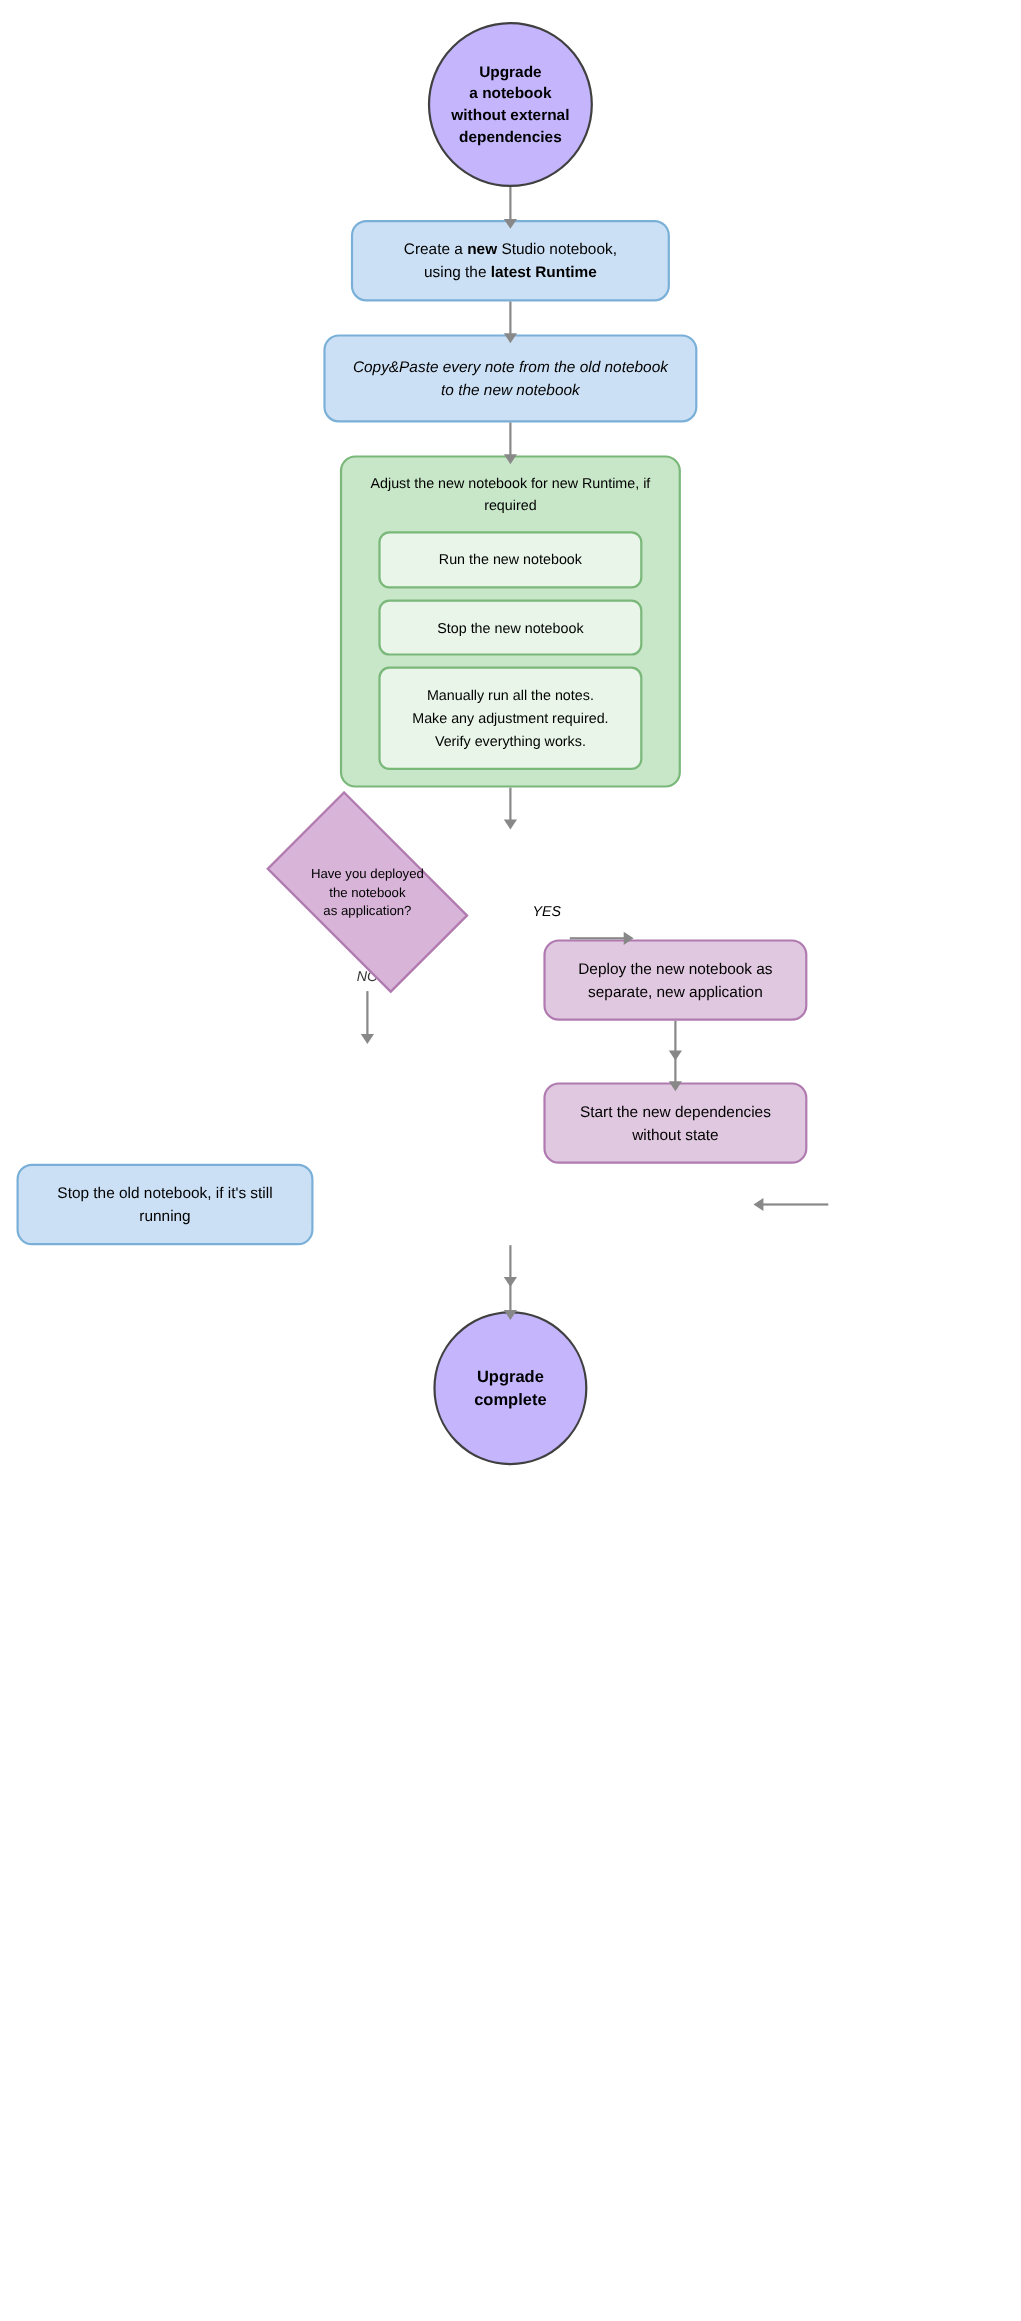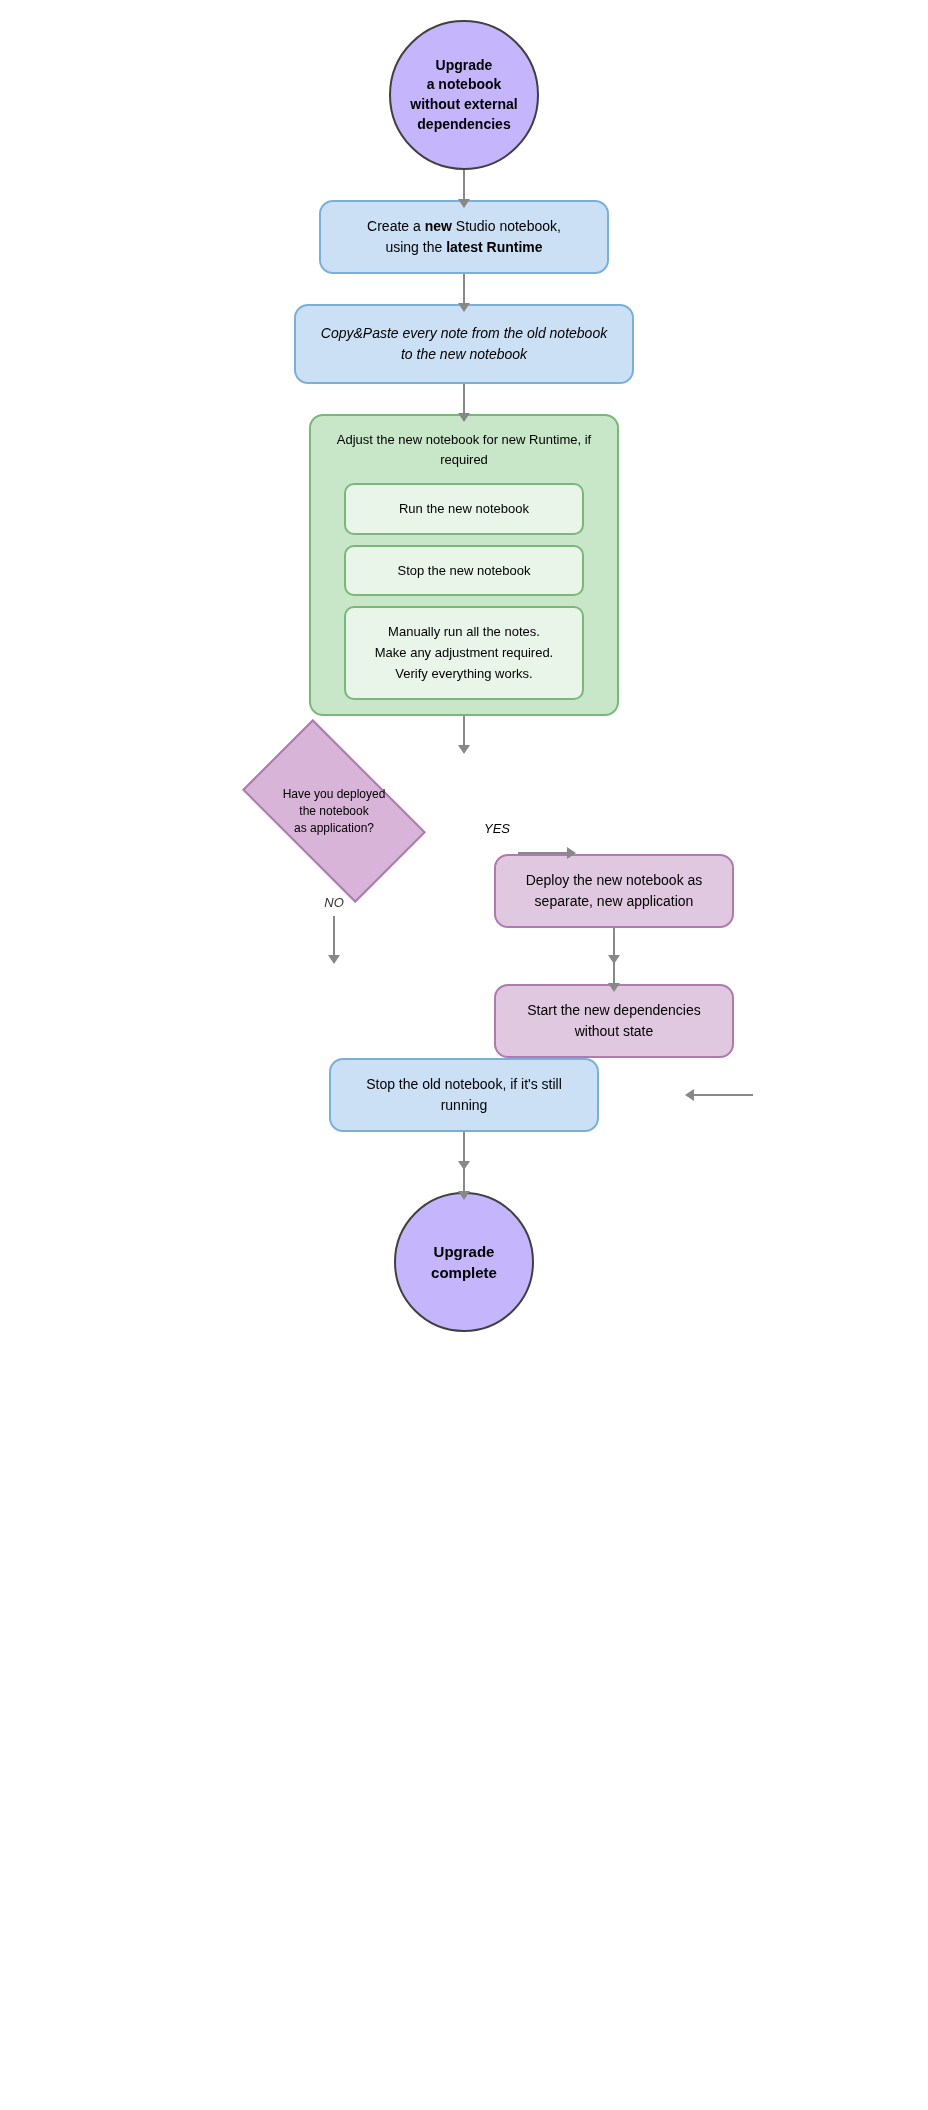--- a/index.html
+++ b/index.html
@@ -196,21 +196,21 @@
 
   <div style="width:100%;display:flex;flex-direction:row;align-items:flex-start;justify-content:center;position:relative;">
 
     <div style="display:flex;flex-direction:column;align-items:center;width:300px;">
 
       <div style="position:relative;width:200px;height:130px;display:flex;align-items:center;justify-content:center;">
         <div class="shape-diamond"></div>
         <div class="shape-diamond-label" style="font-size:12px;">Have you deployed<br>the notebook<br>as application?</div>
       </div>
 
-      <div style="display:flex;flex-direction:column;align-items:center;margin-top:19px;">
+      <div style="display:flex;flex-direction:column;align-items:center;margin-top:4px;">
         <span class="no-label" style="margin-bottom:6px;font-style:italic;">NO</span>
         <div class="arrow-down" style="height:40px;"></div>
       </div>
 
     </div>
 
     <div style="display:flex;flex-direction:column;align-items:flex-start;margin-left:0;margin-top:56px;">
 
       <div style="display:flex;flex-direction:column;align-items:center;">
         <div style="display:flex;flex-direction:row;align-items:center;">
@@ -231,21 +231,21 @@
         <div class="arrow-down" style="height:28px;"></div>
 
         <div class="shape-rect-purple" style="width:240px;min-height:60px;">
           <span>Start the new dependencies without state</span>
         </div>
 
       </div>
     </div>
   </div>
 
-  <div style="width:100%;display:flex;flex-direction:row;align-items:center;justify-content:center;position:relative;margin-top:0;">
+  <div style="width:100%;display:flex;flex-direction:row;align-items:center;justify-content:flex-start;position:relative;margin-top:0;">
 
     <div style="display:flex;flex-direction:column;align-items:center;width:300px;">
       <div class="shape-rect" style="width:270px;min-height:64px;">
         <span>Stop the old notebook, if it's still running</span>
       </div>
     </div>
 
     <div style="position:absolute;right:175px;top:50%;transform:translateY(-50%);display:flex;align-items:center;">
       <div class="arrow-left" style="width:60px;"></div>
     </div>

